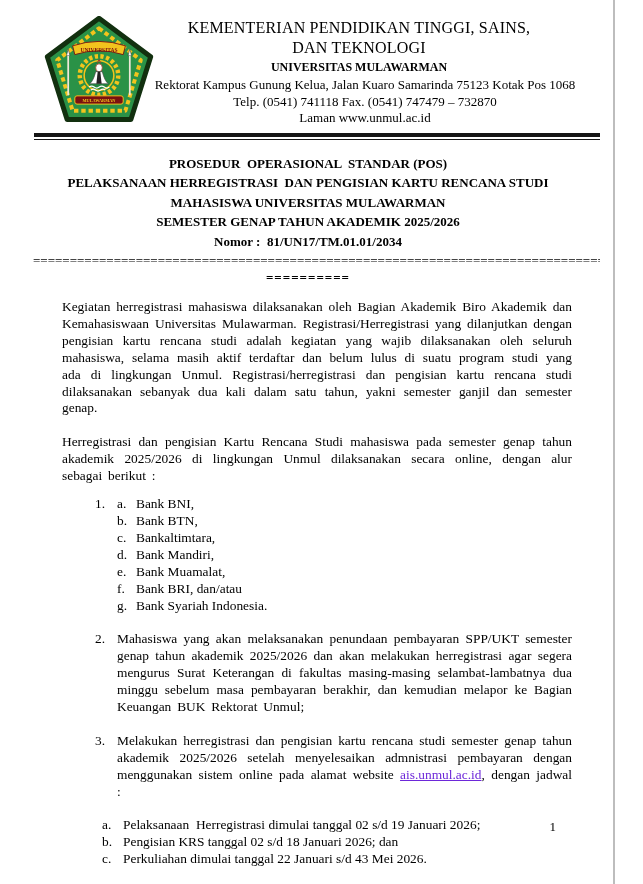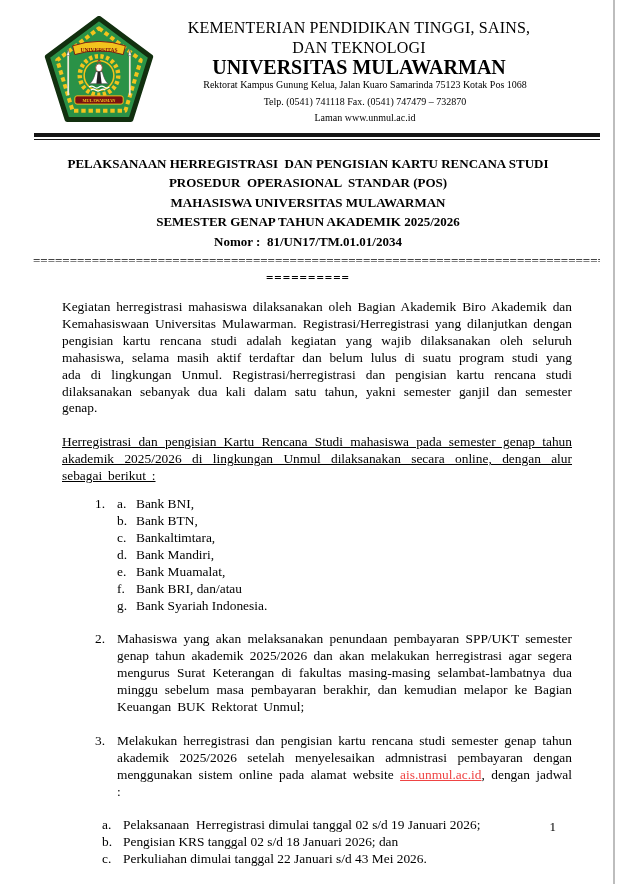--- a/index.html
+++ b/index.html
@@ -10,53 +10,53 @@
   }
   .page { position:relative; width:616px; height:884px; background:#fff; overflow:hidden; }
   .page-edge { position:absolute; top:0; right:1px; width:2px; height:884px; background:#bdbdbd; }
 
   
   .letterhead { position:relative; padding-top:18px; }
   .logo { position:absolute; left:44px; top:16px; width:110px; height:108px; }
   .logo svg { width:100%; height:100%; display:block; }
   .head-text { margin-left:112px; margin-right:10px; text-align:center; }
   .ministry { font-size:16px; line-height:19.5px; letter-spacing:.2px; }
-  .university { font-size:20px; font-weight:bold; line-height:20px; }
-  .addr { font-size:10px; line-height:16.5px;margin-left:12px; }
+  .university { font-size:12px; font-weight:bold; line-height:20px; }
+  .addr { font-size:13px; line-height:16.5px;margin-left:12px; }
 
   .rule { margin:6px 16px 0 34px; height:2px; border-top:4px solid #151515; border-bottom:1px solid #151515; }
 
   
   .title-block { margin-top:14px; text-align:center; font-weight:bold; font-size:13px; line-height:19.5px; }
   .title-block div { white-space:pre-wrap; }
 
   .sep-full { margin:2px 16px 0 33px; font-size:13px; line-height:16px; white-space:nowrap; overflow:hidden; text-align:left; }
   .sep-short { text-align:center; font-size:13px; line-height:17px; font-weight:bold; letter-spacing:1px; }
 
   
   .body-text { margin:0 44px 4px 62px; font-size:13.4px; line-height:16.9px; }
   .para { text-align:justify; word-spacing:2.5px; margin:0; }
   .p1 { margin-top:13px; }
-  .p2 { margin-top:17px;text-decoration:underline; }
+  .p2 { margin-top:17px; }
 
   .olist { margin-top:11px; }
   .oitem { display:flex; margin-left:33px; margin-top:17px; }
   .oitem.first { margin-top:11px; }
   .num { flex:none; width:22px; }
   .itext { flex:1; min-width:0; }
   .justified { text-align:justify; word-spacing:2.5px; }
 
   .sublist .srow { display:flex; }
   .slet { flex:none; width:19px; }
   .stext { flex:1; white-space:pre-wrap; }
 
   .sched { margin-left:-15px; margin-top:16.9px; }
   .sched .slet { width:21px; }
 
-  a.doclink { color:#ef4444; text-decoration:underline; cursor:pointer; }
+  a.doclink { color:#6d28d9; text-decoration:underline; cursor:pointer; }
 
   .page-number { position:absolute; top:819px; right:60px; font-size:13px; }
 </style>
 </head>
 <body>
 
 <div class="page">
 
   <div class="letterhead">
     <div class="logo">
@@ -95,22 +95,22 @@
       <div class="university">UNIVERSITAS MULAWARMAN</div>
       <div class="addr">Rektorat Kampus Gunung Kelua, Jalan Kuaro Samarinda 75123 Kotak Pos 1068</div>
       <div class="addr">Telp. (0541) 741118 Fax. (0541) 747479 – 732870</div>
       <div class="addr">Laman www.unmul.ac.id</div>
     </div>
   </div>
 
   <div class="rule"></div>
 
   <div class="title-block">
+    <div>PROSEDUR  OPERASIONAL  STANDAR (POS)</div>
     <div>PELAKSANAAN HERREGISTRASI  DAN PENGISIAN KARTU RENCANA STUDI</div>
-    <div>PROSEDUR  OPERASIONAL  STANDAR (POS)</div>
     <div>MAHASISWA UNIVERSITAS MULAWARMAN</div>
     <div>SEMESTER GENAP TAHUN AKADEMIK 2025/2026</div>
     <div>Nomor :  81/UN17/TM.01.01/2034</div>
   </div>
 
   <div class="sep-full">==================================================================================</div>
   <div class="sep-short">==========</div>
 
   <div class="body-text">
 

